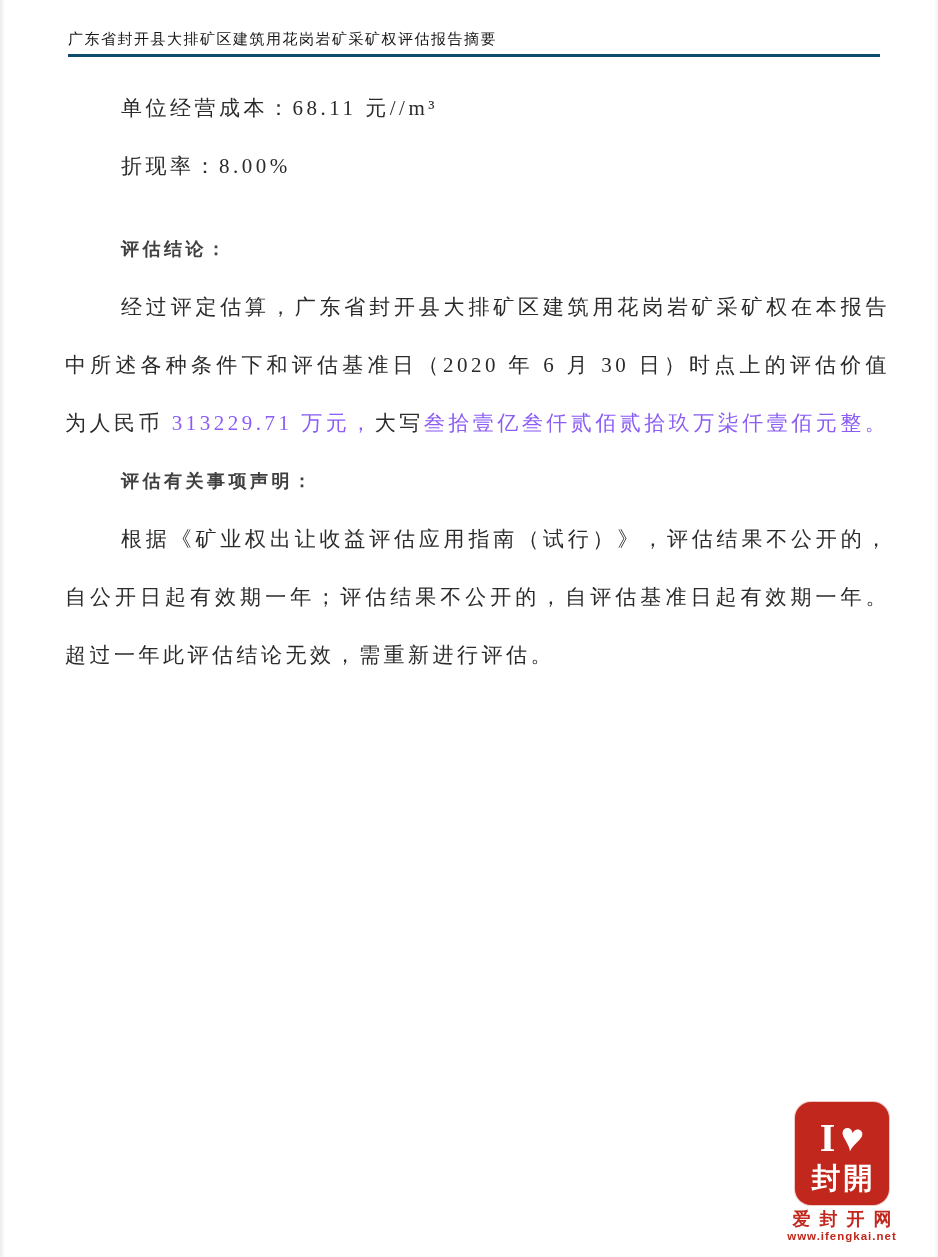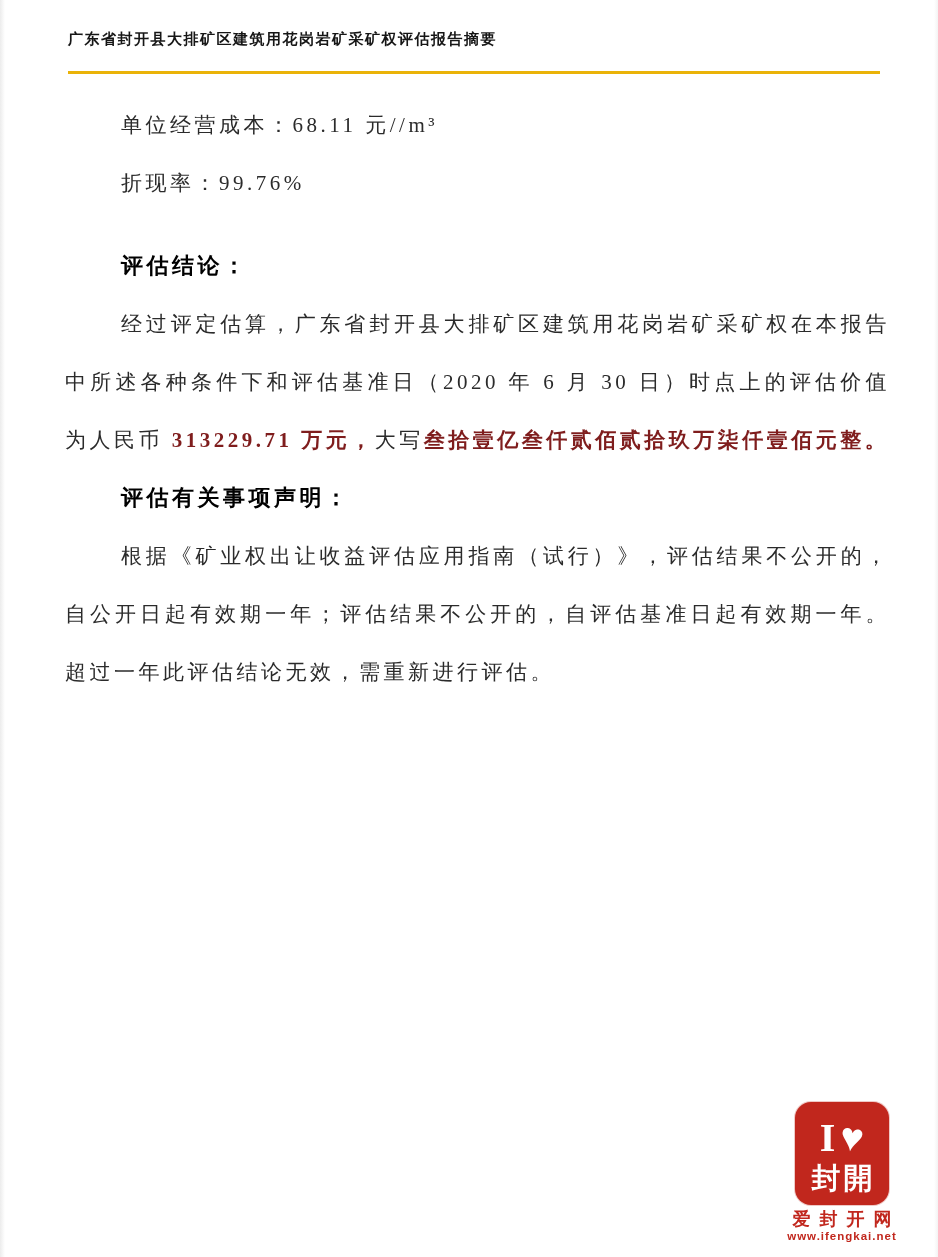--- a/index.html
+++ b/index.html
@@ -25,53 +25,53 @@
     position: absolute; right: 0; top: 0; bottom: 0; width: 4px;
     background: linear-gradient(to left, #f3f3f3, rgba(255,255,255,0));
     pointer-events: none;
   }
 
   .doc-header {
     padding: 30px 60px 0 68px;
   }
   .doc-header .header-title {
     font-size: 15px;
-    font-weight: bold;
+    font-weight: normal;
     color: #161616;
     letter-spacing: 1.5px;
-    padding-bottom: 22px;
-    border-bottom: 3px solid #eab308;
+    padding-bottom: 5px;
+    border-bottom: 3px solid #0c4a6e;
     margin-right: 0;
     width: 812px;
     box-sizing: border-box;
   }
 
   .doc-body {
     padding: 22px 48px 0 65px;
     font-size: 21px;
     line-height: 58px;
     letter-spacing: 3.5px;
     text-align: justify;
     color: #2b2b2b;
   }
 
   .doc-body p, .doc-body h2 {
     margin: 0;
     text-indent: 56px;
   }
 
   .section-heading {
-    font-size: 22px;
+    font-size: 18px;
     font-weight: bold;
-    color: #000000;
+    color: #404040;
     line-height: 58px;
   }
   .heading-gap { margin-top: 25px !important; }
 
-  .para .bold-run { font-weight: bold; color: #7f1d1d; }
+  .para .bold-run { font-weight: normal; color: #8b5cf6; }
 
   
   .footer-logo {
     position: absolute;
     left: 774px;
     top: 1102px;
     width: 136px;
     text-align: center;
     line-height: 1;
   }
@@ -144,21 +144,21 @@
   <div class="edge-right"></div>
 
   <header class="doc-header">
     <div class="header-title">广东省封开县大排矿区建筑用花岗岩矿采矿权评估报告摘要</div>
   </header>
 
   <main class="doc-body">
 
     <p class="line">单位经营成本：68.11 元//m³</p>
 
-    <p class="line">折现率：99.76%</p>
+    <p class="line">折现率：8.00%</p>
 
     <h2 class="section-heading heading-gap">评估结论：</h2>
 
     <p class="para"><span>经过评定估算，广东省封开县大排矿区建筑用花岗岩矿采矿权在本报告中所述各种条件下和评估基准日（2020 年 6 月 30 日）时点上的评估价值为人民币 </span><span class="bold-run">313229.71 万元，</span><span>大写</span><span class="bold-run">叁拾壹亿叁仟贰佰贰拾玖万柒仟壹佰元整。</span></p>
 
     <h2 class="section-heading">评估有关事项声明：</h2>
 
     <p class="para">根据《矿业权出让收益评估应用指南（试行）》，评估结果不公开的，自公开日起有效期一年；评估结果不公开的，自评估基准日起有效期一年。超过一年此评估结论无效，需重新进行评估。</p>
 
 

